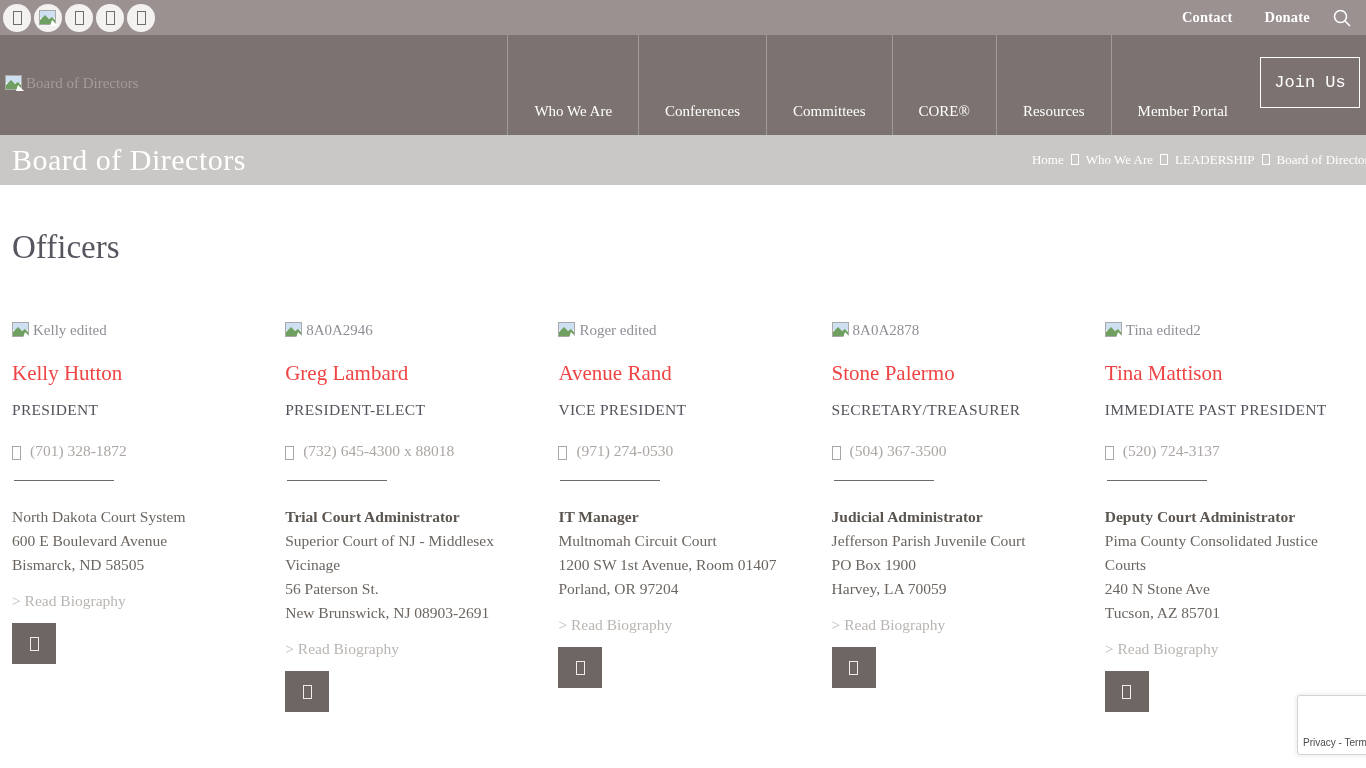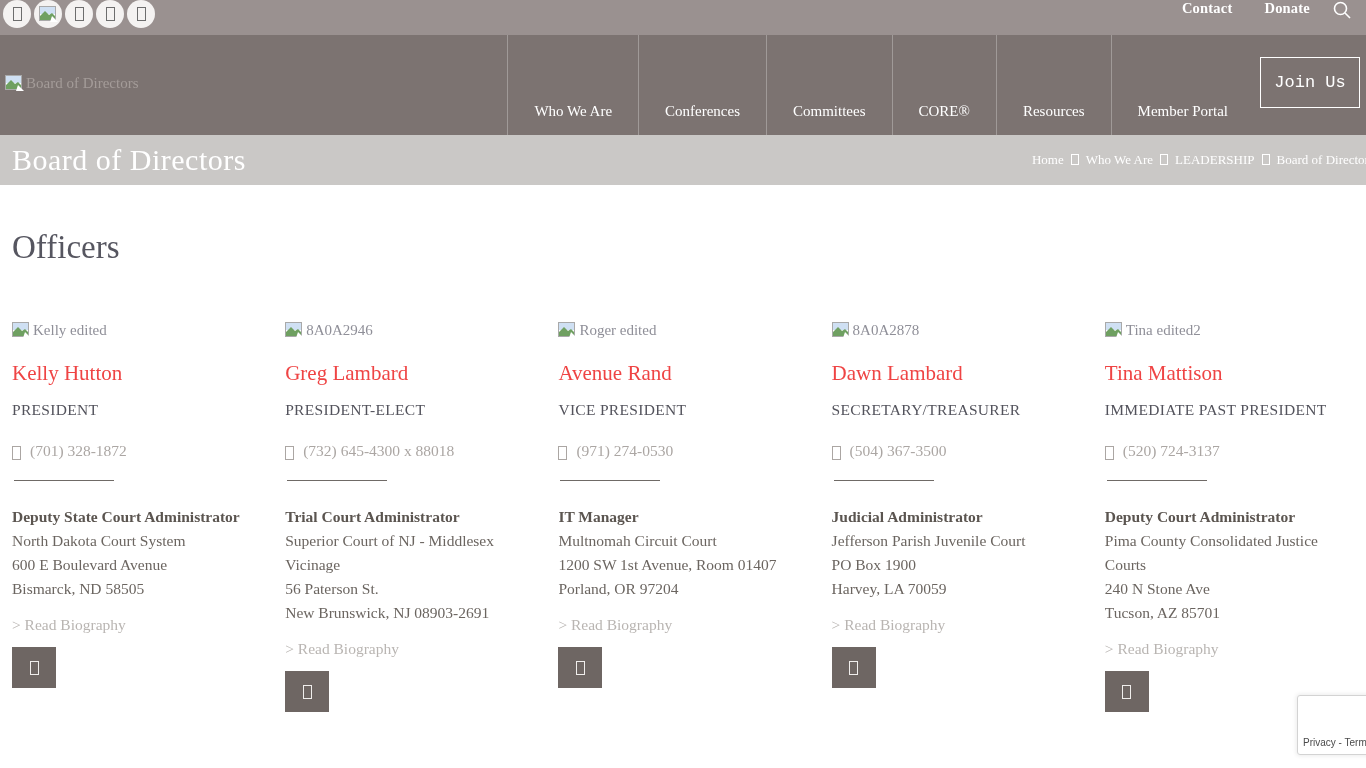--- a/index.html
+++ b/index.html
@@ -7,21 +7,21 @@
   body {
     font-family: "Liberation Serif", "DejaVu Serif", serif;
     background: #ffffff;
   }
 
   
   .topbar {
     height: 35px;
     background: #9a9190;
     display: flex;
-    align-items: flex-start;
+    align-items: center;
     padding: 0 14px 0 3px;
   }
   .social-row { display: flex; gap: 3px; align-items: center; }
   .social-circle {
     width: 28px; height: 28px; border-radius: 50%;
     background: #f4f2f1;
     display: flex; align-items: center; justify-content: center;
     color: #6d6d6d;
     cursor: pointer;
   }
@@ -252,21 +252,20 @@
           </svg>
         <span>Kelly edited</span>
       </div>
       <h3 class="officer-name">Kelly Hutton</h3>
       <div class="officer-role">PRESIDENT</div>
       <div class="officer-phone">
         <span class="tofu"></span>
         <span>(701) 328-1872</span>
       </div>
       <div class="card-divider"></div>
-      <div class="job-title">Deputy State Court Administrator</div>
       <div class="addr-line">North Dakota Court System</div>
       <div class="addr-line">600 E Boulevard Avenue</div>
       <div class="addr-line">Bismarck, ND 58505</div>
       <div class="read-bio">&gt; Read Biography</div>
       <button class="email-btn">
           <span class="tofu"></span>
         </button>
     </div>
 
     <div class="card">
@@ -326,21 +325,21 @@
     <div class="card">
       <div class="img-alt">
         <svg class="broken-img-icon" width="19" height="16" viewBox="0 0 19 16">
             <rect x="0.5" y="0.5" width="16" height="14" fill="#ffffff" stroke="#a9a9a9"></rect>
             <rect x="1" y="1" width="15" height="7" fill="#cfe0f3"></rect>
             <path d="M1 10 L6 5 L10 9 L13 7 L16 10 L16 14 L1 14 Z" fill="#6fa061"></path>
             <path d="M13 10 L19 16 L11 16 Z" fill="#ffffff"></path>
           </svg>
         <span>8A0A2878</span>
       </div>
-      <h3 class="officer-name">Dawn Lambard</h3>
+      <h3 class="officer-name">Stone Palermo</h3>
       <div class="officer-role">SECRETARY/TREASURER</div>
       <div class="officer-phone">
         <span class="tofu"></span>
         <span>(504) 367-3500</span>
       </div>
       <div class="card-divider"></div>
       <div class="job-title">Judicial Administrator</div>
       <div class="addr-line">Jefferson Parish Juvenile Court</div>
       <div class="addr-line">PO Box 1900</div>
       <div class="addr-line">Harvey, LA 70059</div>

